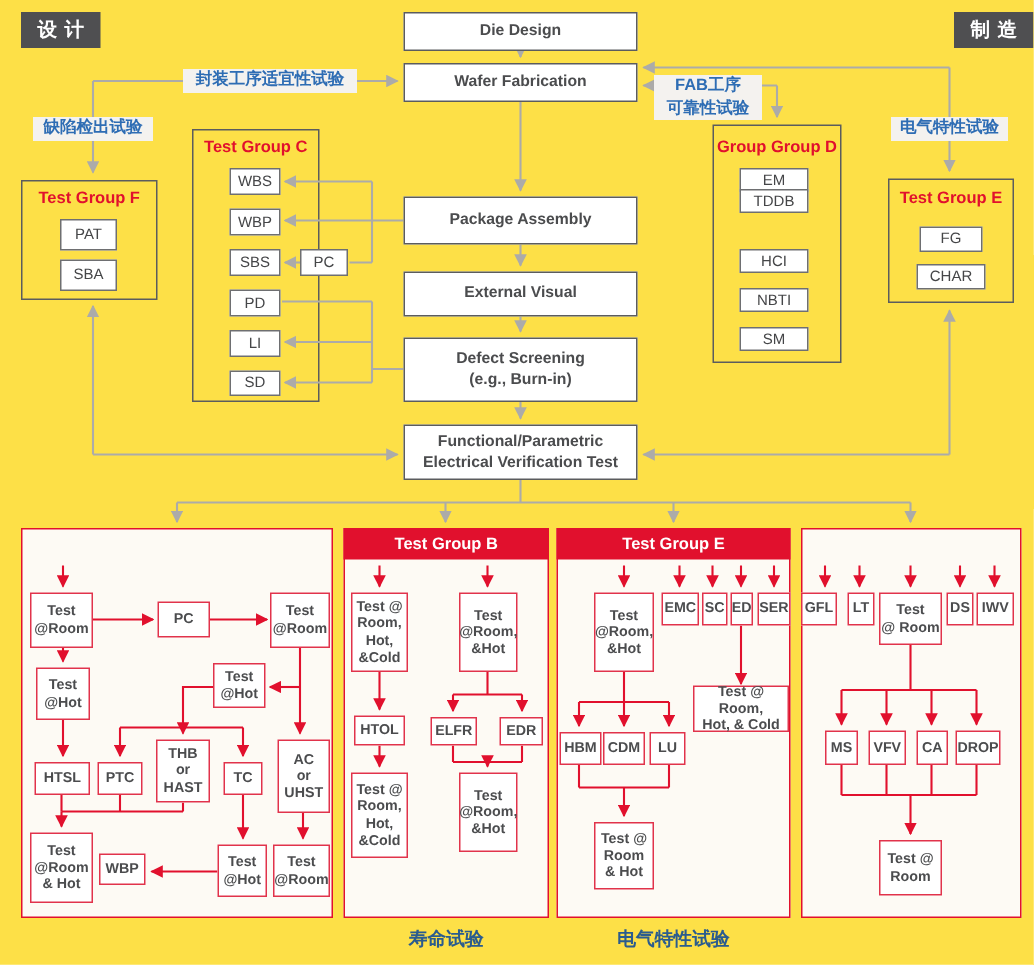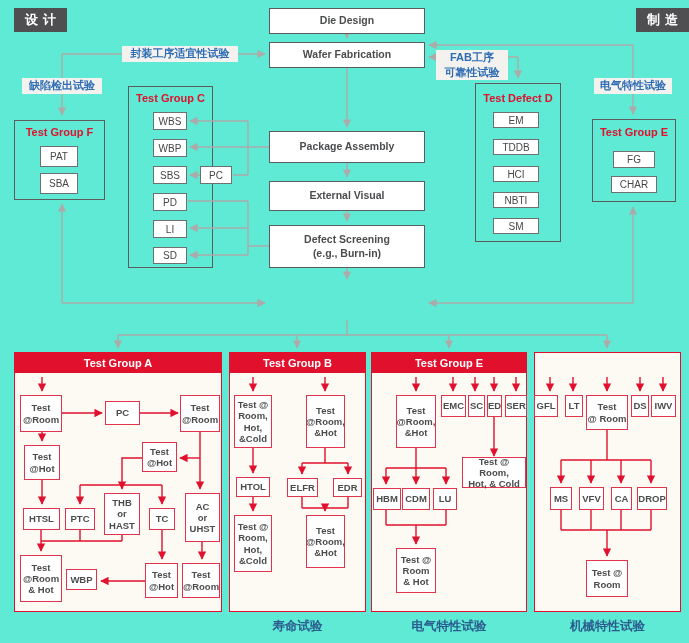--- a/index.html
+++ b/index.html
@@ -1,17 +1,17 @@
 <!DOCTYPE html>
 <html><head>
 <meta charset="utf-8">
 <style>
   html,body{margin:0;padding:0;}
   body{font-family:"Liberation Sans","DejaVu Sans",sans-serif;}
-  #stage{position:relative;width:689px;height:643px;background:#5eead4;overflow:hidden;}
+  #stage{position:relative;width:689px;height:643px;background:#fde047;overflow:hidden;}
   #conn{position:absolute;left:0;top:0;z-index:1;}
   .panel{position:absolute;box-sizing:border-box;z-index:0;}
   .panel.gray{border:1.4px solid #5B5C5E;}
   .panel.red{border:1.4px solid #E1102D;background:#FDFAF4;}
   .phead{position:absolute;box-sizing:border-box;background:#E1102D;color:#FFFFFF;font-weight:bold;
          font-size:11px;display:flex;align-items:center;justify-content:center;z-index:2;}
   .box{position:absolute;box-sizing:border-box;display:flex;align-items:center;justify-content:center;
        text-align:center;background:#FFFFFF;z-index:2;}
   .gbox{border:1.4px solid #5B5C5E;color:#4B4C4E;font-weight:bold;font-size:10.5px;line-height:1.3;}
   .sbox{border:1.2px solid #6E6F71;color:#454648;font-weight:normal;font-size:10px;}
@@ -122,20 +122,22 @@
 
   <div class="badge" style="left:14px;top:8px;width:48px;height:24px">设计</div>
   <div class="badge" style="left:636px;top:8px;width:48px;height:24px">制造</div>
 
   <div class="box gbox" style="left:269px;top:8px;width:156px;height:26px">Die Design</div>
   <div class="box gbox" style="left:269px;top:42px;width:156px;height:26px">Wafer Fabrication</div>
   <div class="box gbox" style="left:269px;top:131px;width:156px;height:32px">Package Assembly</div>
   <div class="box gbox" style="left:269px;top:181px;width:156px;height:30px">External Visual</div>
   <div class="box gbox pre" style="left:269px;top:225px;width:156px;height:43px">Defect Screening
 (e.g., Burn-in)</div>
+  <div class="box gbox pre" style="left:269px;top:283px;width:156px;height:37px">Functional/Parametric
+Electrical Verification Test</div>
 
   <div class="blab" style="left:122px;top:46px;width:116px;height:16px">封装工序适宜性试验</div>
   <div class="blab" style="left:22px;top:78px;width:80px;height:16px">缺陷检出试验</div>
   <div class="blab pre" style="left:436px;top:50px;width:72px;height:30px">FAB工序
 可靠性试验</div>
   <div class="blab" style="left:594px;top:78px;width:78px;height:16px">电气特性试验</div>
 
   <div class="panel gray" style="left:14px;top:120px;width:91px;height:80px"></div>
   <div class="gtitle" style="left:14px;top:126px;width:91px">Test Group F</div>
   <div class="box sbox" style="left:40px;top:146px;width:38px;height:21px">PAT</div>
@@ -145,34 +147,33 @@
   <div class="gtitle" style="left:128px;top:92px;width:85px">Test Group C</div>
   <div class="box sbox" style="left:153px;top:112px;width:34px;height:18px">WBS</div>
   <div class="box sbox" style="left:153px;top:139px;width:34px;height:18px">WBP</div>
   <div class="box sbox" style="left:153px;top:166px;width:34px;height:18px">SBS</div>
   <div class="box sbox" style="left:153px;top:193px;width:34px;height:18px">PD</div>
   <div class="box sbox" style="left:153px;top:220px;width:34px;height:18px">LI</div>
   <div class="box sbox" style="left:153px;top:247px;width:34px;height:17px">SD</div>
   <div class="box sbox" style="left:200px;top:166px;width:32px;height:18px">PC</div>
 
   <div class="panel gray" style="left:475px;top:83px;width:86px;height:159px"></div>
-  <div class="gtitle" style="left:475px;top:92px;width:86px">Test Defect D</div>
+  <div class="gtitle" style="left:475px;top:92px;width:86px">Group Group D</div>
   <div class="box sbox" style="left:493px;top:112px;width:46px;height:16px">EM</div>
-  <div class="box sbox" style="left:493px;top:139px;width:46px;height:16px">TDDB</div>
+  <div class="box sbox" style="left:493px;top:126px;width:46px;height:16px">TDDB</div>
   <div class="box sbox" style="left:493px;top:166px;width:46px;height:16px">HCI</div>
   <div class="box sbox" style="left:493px;top:192px;width:46px;height:16px">NBTI</div>
   <div class="box sbox" style="left:493px;top:218px;width:46px;height:16px">SM</div>
 
   <div class="panel gray" style="left:592px;top:119px;width:84px;height:83px"></div>
   <div class="gtitle" style="left:592px;top:126px;width:84px">Test Group E</div>
   <div class="box sbox" style="left:613px;top:151px;width:42px;height:17px">FG</div>
   <div class="box sbox" style="left:611px;top:176px;width:46px;height:17px">CHAR</div>
 
   <div class="panel red" style="left:14px;top:352px;width:208px;height:260px"></div>
-  <div class="phead" style="left:14px;top:352px;width:208px;height:21px">Test Group A</div>
   <div class="box rbox pre" style="left:20px;top:395px;width:42px;height:37px">Test
 @Room</div>
   <div class="box rbox" style="left:105px;top:401px;width:35px;height:24px">PC</div>
   <div class="box rbox pre" style="left:180px;top:395px;width:40px;height:37px">Test
 @Room</div>
   <div class="box rbox pre" style="left:24px;top:445px;width:36px;height:35px">Test
 @Hot</div>
   <div class="box rbox pre" style="left:142px;top:442px;width:35px;height:30px">Test
 @Hot</div>
   <div class="box rbox" style="left:23px;top:508px;width:37px;height:22px">HTSL</div>
@@ -239,15 +240,14 @@
   <div class="box rbox pre" style="left:586px;top:395px;width:42px;height:35px">Test
 @ Room</div>
   <div class="box rbox" style="left:631px;top:395px;width:18px;height:22px">DS</div>
   <div class="box rbox" style="left:651px;top:395px;width:25px;height:22px">IWV</div>
   <div class="box rbox" style="left:550px;top:487px;width:22px;height:23px">MS</div>
   <div class="box rbox" style="left:579px;top:487px;width:25px;height:23px">VFV</div>
   <div class="box rbox" style="left:611px;top:487px;width:21px;height:23px">CA</div>
   <div class="box rbox" style="left:637px;top:487px;width:30px;height:23px">DROP</div>
   <div class="box rbox pre" style="left:586px;top:560px;width:42px;height:37px">Test @
 Room</div>
-  <div class="cap" style="left:534px;top:618px;width:147px">机械特性试验</div>
 
 </div>
 
 </body></html>

